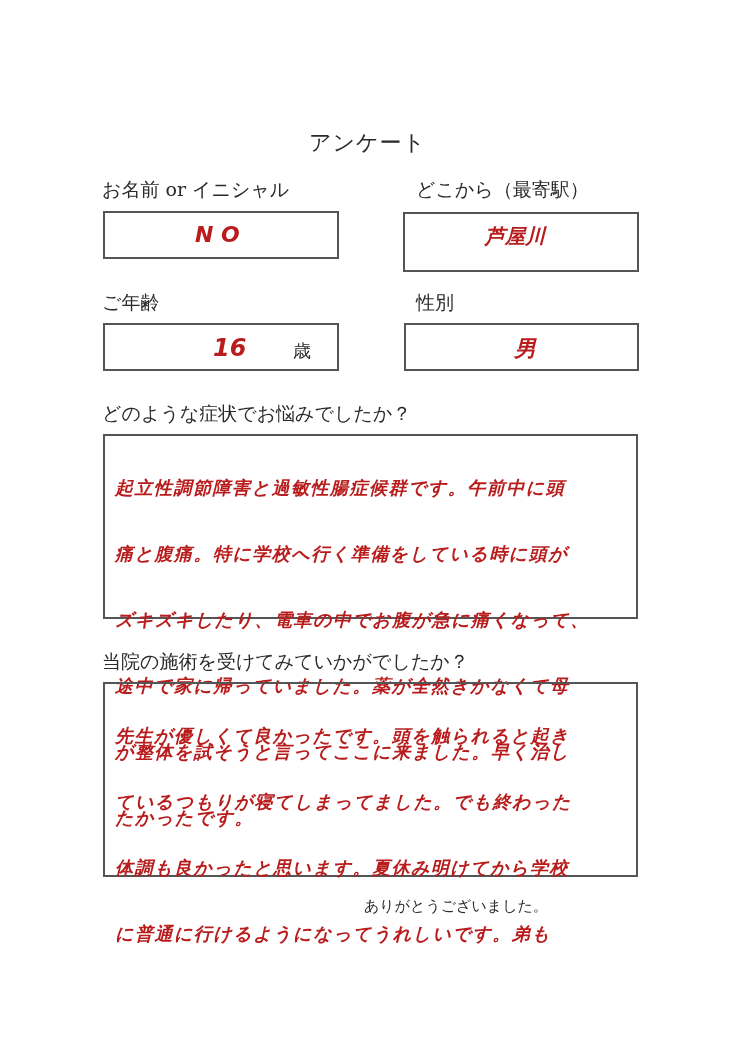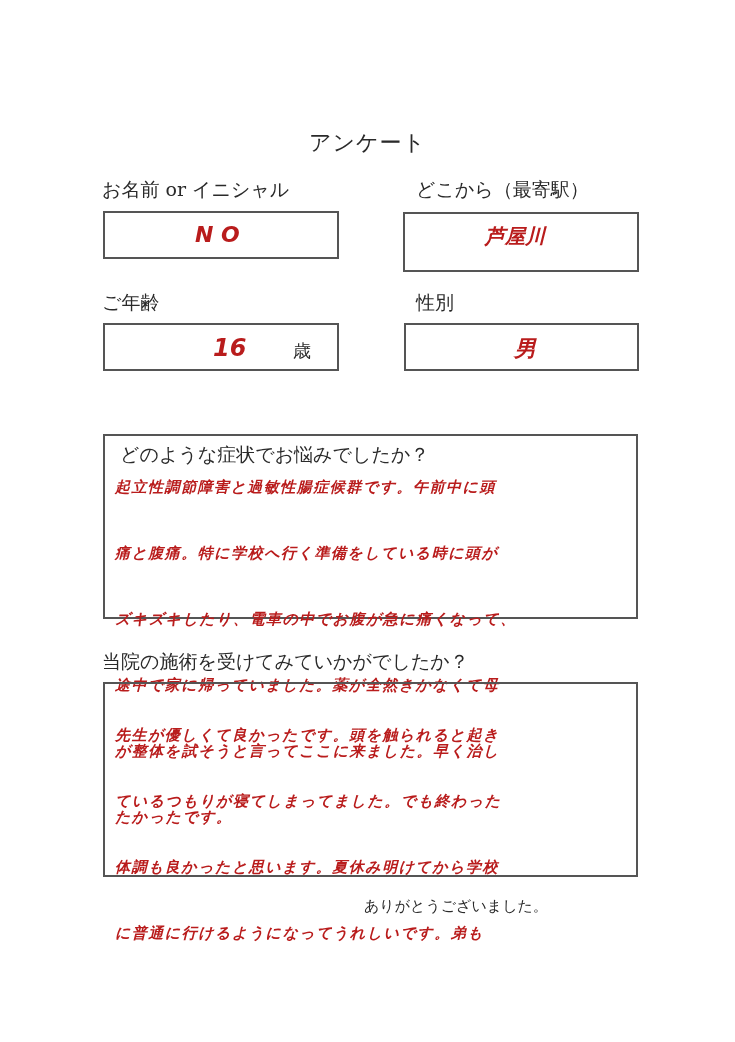--- a/index.html
+++ b/index.html
@@ -4,21 +4,21 @@
 <style>
   html, body { margin:0; padding:0; background:#ffffff; }
   body { width:735px; height:1042px; position:relative; overflow:hidden; color:#2a2a2a; }
   .serif { font-family:"DejaVu Serif", "Liberation Serif", serif; }
   .hand { font-family:"DejaVu Sans", "Liberation Sans", sans-serif; font-style:italic; font-weight:bold; color:#b91c1c; }
   .abs { position:absolute; }
   .title { left:0; width:735px; top:128px; text-align:center; font-size:22px; letter-spacing:1px; }
   .label { font-size:19px; }
   .box { border:2px solid #555; box-sizing:border-box; }
   .box-val { position:absolute; font-size:22px; }
-  .para { position:absolute; font-size:15px; line-height:33px; letter-spacing:1.5px; white-space:pre-line; }
+  .para { position:absolute; font-size:18px; line-height:33px; letter-spacing:1.5px; white-space:pre-line; }
   .suffix { font-size:18px; font-style:normal; font-weight:normal; font-family:"DejaVu Serif","Liberation Serif",serif; color:#2a2a2a; }
 </style>
 </head>
 <body>
 
 <div class="abs title serif">アンケート</div>
 
 <div class="abs label serif" style="left:102px; top:177px;">お名前 or イニシャル</div>
 <div class="abs box" style="left:103px; top:211px; width:236px; height:48px;">
   <span class="box-val hand" style="left:90px; top:9px;">N O</span>
@@ -33,21 +33,21 @@
 <div class="abs box" style="left:103px; top:323px; width:236px; height:48px;">
   <span class="box-val hand" style="left:108px; top:9px; font-size:24px;">16</span>
   <span class="box-val suffix" style="left:188px; top:14px;">歳</span>
 </div>
 
 <div class="abs label serif" style="left:416px; top:290px;">性別</div>
 <div class="abs box" style="left:404px; top:323px; width:235px; height:48px;">
   <span class="box-val hand" style="left:108px; top:9px;">男</span>
 </div>
 
-<div class="abs label serif" style="left:120px; top:401px;margin-top:41px;">どのような症状でお悩みでしたか？</div>
+<div class="abs label serif" style="left:102px; top:401px;">どのような症状でお悩みでしたか？</div>
 <div class="abs box" style="left:103px; top:434px; width:535px; height:185px;">
   <div class="para hand" style="left:10px; top:2px;">
     <div>起立性調節障害と過敏性腸症候群です。午前中に頭</div>
     <div>痛と腹痛。特に学校へ行く準備をしている時に頭が</div>
     <div>ズキズキしたり、電車の中でお腹が急に痛くなって、</div>
     <div>途中で家に帰っていました。薬が全然きかなくて母</div>
     <div>が整体を試そうと言ってここに来ました。早く治し</div>
     <div>たかったです。</div>
   </div>
 </div>

